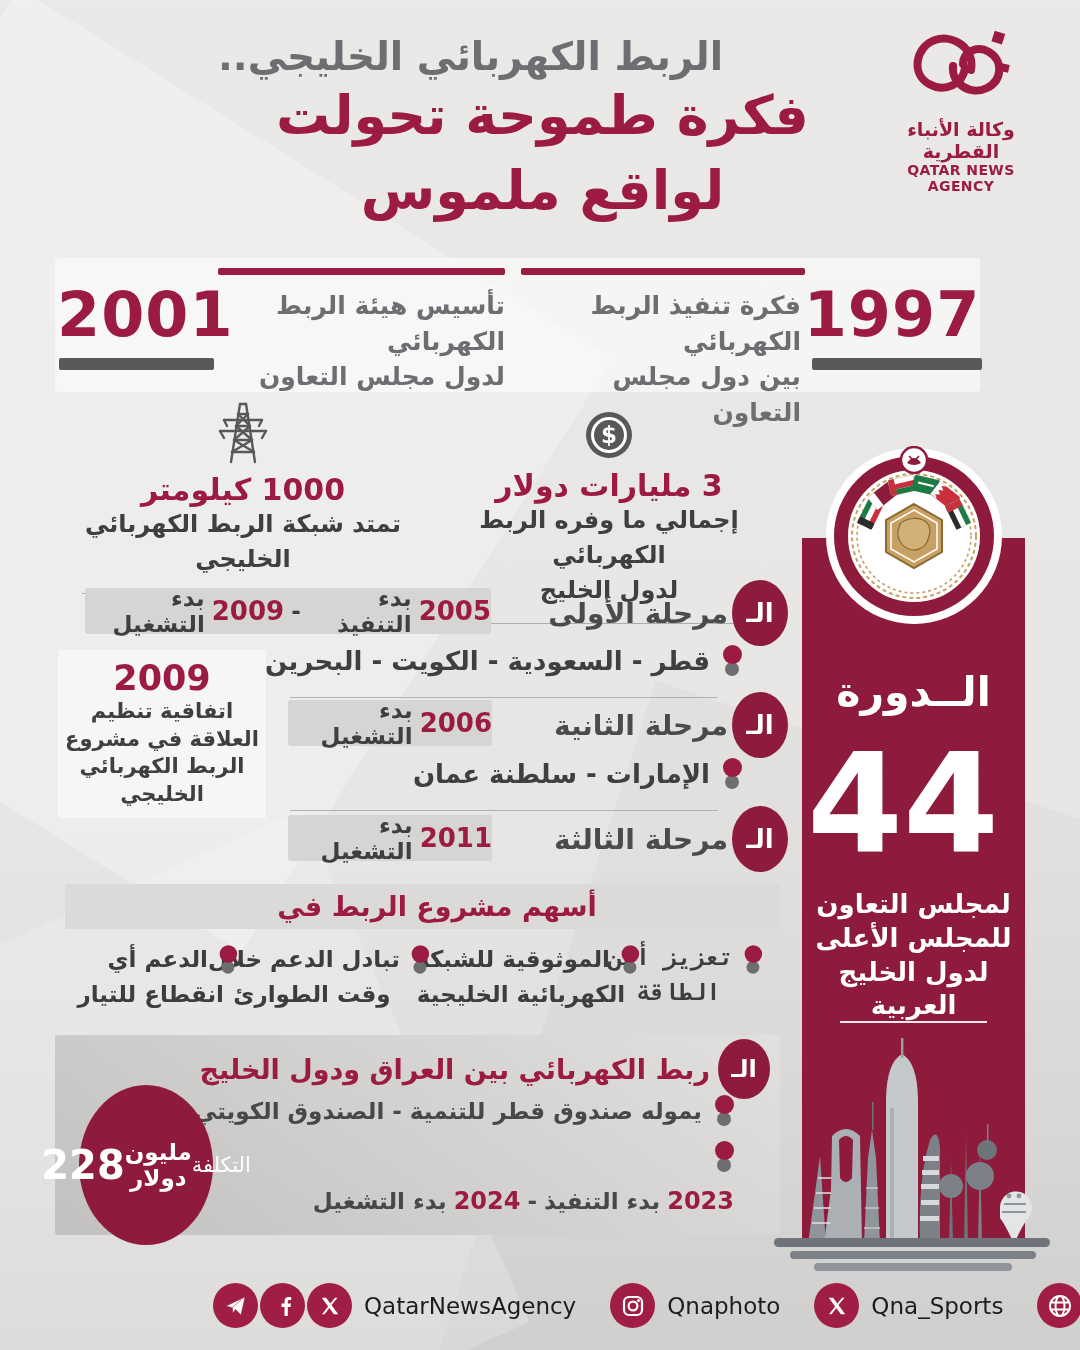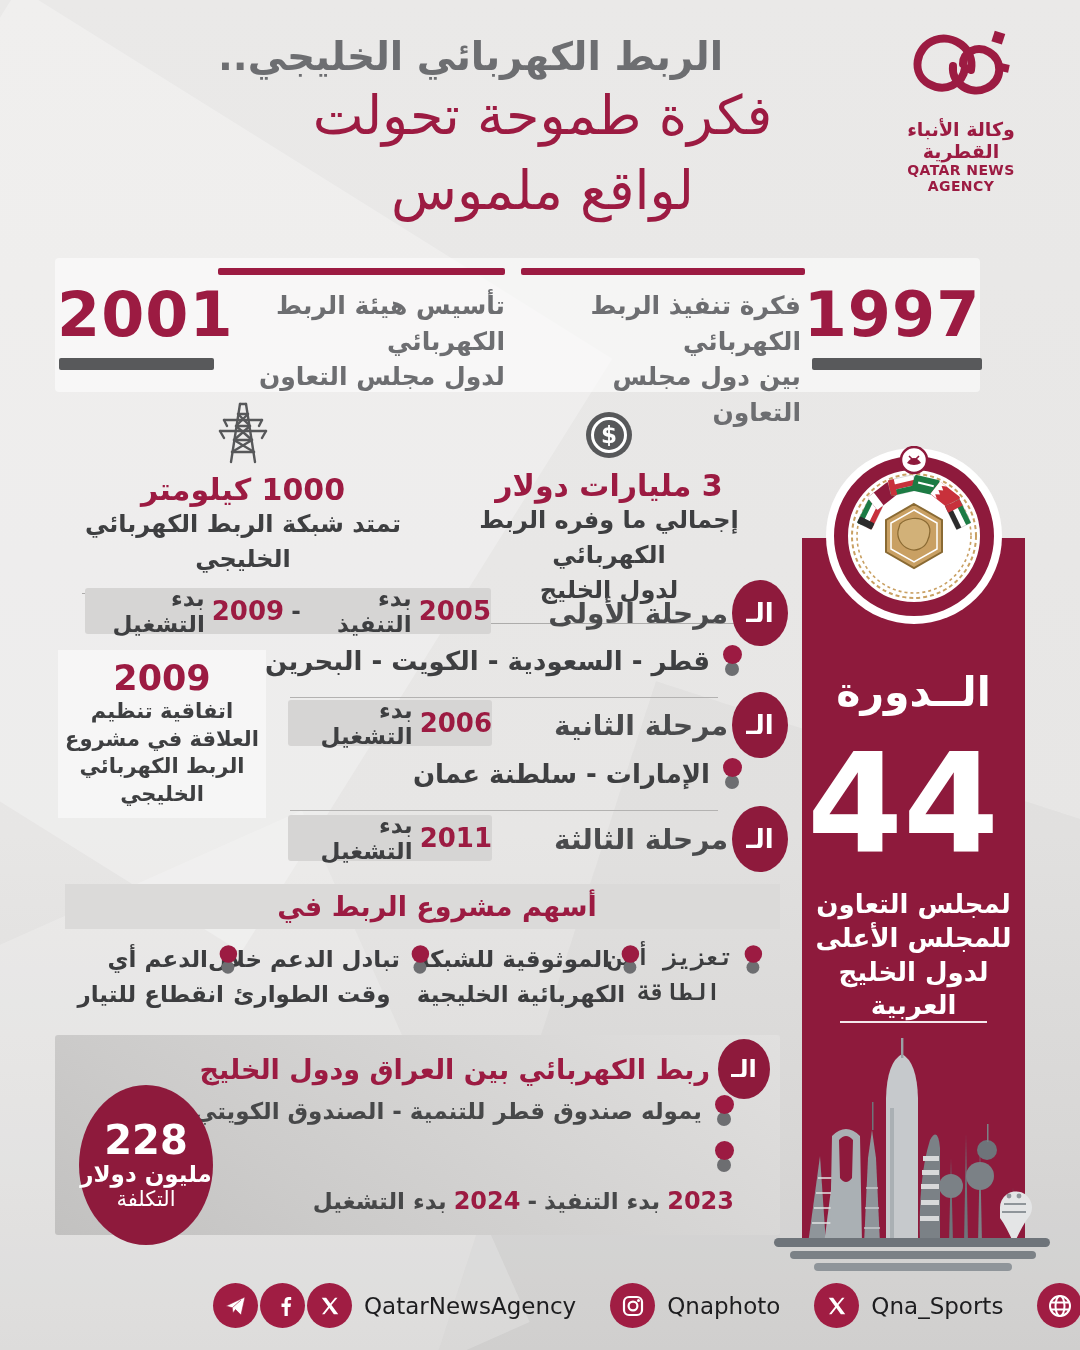--- a/index.html
+++ b/index.html
@@ -12,21 +12,21 @@
   .tex1{left:-220px; top:120px; width:700px; height:700px; background:rgba(255,255,255,.28); transform:rotate(32deg);}
   .tex2{left:520px; top:780px; width:760px; height:760px; background:rgba(110,110,110,.05); transform:rotate(18deg);}
   .tex3{left:-120px; top:900px; width:560px; height:560px; background:rgba(255,255,255,.20); transform:rotate(-24deg);}
 
   
   .qna-logo{position:absolute; right:30px; top:26px; width:178px; text-align:center;}
   .qna-logo .ar{color:#9c1b42; font-weight:bold; font-size:19px; margin-top:2px;}
   .qna-logo .en{color:#9c1b42; font-weight:bold; font-size:14px; letter-spacing:.4px;}
   .main-title{position:absolute; right:205px; top:34px; width:665px; direction:rtl;}
   .main-title .t1{color:#6d6e71; font-weight:bold; font-size:39px; text-align:left; padding-left:8px;}
-  .main-title .t2,.main-title .t3{color:#9c1b42; font-weight:normal; font-size:54px; text-align:center; line-height:1.38;}
+  .main-title .t2,.main-title .t3{color:#9c1b42; font-weight:bold; font-size:54px; text-align:center; line-height:1.38;}
 
   
   .timeline{position:absolute; left:55px; top:258px; width:925px; height:134px; background:rgba(255,255,255,.55); border-radius:4px;}
   .mbar{position:absolute; height:7px; background:#9c1b42; border-radius:2px;}
   .gbar{position:absolute; height:12px; background:#58595b; border-radius:2px;}
   .tl-year{position:absolute; color:#9c1b42; font-weight:bold; font-size:62px; letter-spacing:1px;}
   .tl-desc{position:absolute; direction:rtl; text-align:right; color:#6d6e71; font-weight:bold; font-size:25px; line-height:1.42;}
 
   
   .stat{position:absolute; text-align:center; direction:rtl; padding-bottom:16px; border-bottom:1px solid #adacab;}
@@ -63,21 +63,21 @@
   .benefit .bul{transform:scale(.92);}
 
   
   .iraq{position:absolute; left:55px; top:1035px; width:725px; height:200px; background:linear-gradient(215deg,#e1e0df 0%, #cccbca 70%, #c2c1c0 100%); border-radius:3px;}
   .iraq-title{position:absolute; right:10px; top:4px; display:flex; direction:rtl; align-items:center; gap:8px;}
   .iraq-title .txt{color:#9c1b42; font-weight:bold; font-size:27px;}
   .iraq .bullet-line .txt{font-size:23px; color:#474849;}
   .iraq-years{position:absolute; right:46px; top:152px; display:flex; direction:rtl; align-items:center; gap:7px;}
   .iraq-years .py{color:#9c1b42; font-weight:bold; font-size:24px;}
   .iraq-years .pl{color:#474849; font-weight:bold; font-size:23px;}
-  .cost-circle{position:absolute; left:24px; top:50px; width:134px; height:160px; background:#8e1a3c; border-radius:50%; color:#fff; display:flex; flex-direction:column; align-items:center; justify-content:center; text-align:center;}
+  .cost-circle{position:absolute; left:24px; top:50px; width:134px; height:160px; background:#8e1a3c; border-radius:50%; color:#fff; display:flex; align-items:center; justify-content:center; text-align:center;}
   .cost-circle .v{font-size:40px; font-weight:bold; line-height:1.05;}
   .cost-circle .u{font-size:23px; font-weight:bold;}
   .cost-circle .c{font-size:21px;}
 
   
   .panel{position:absolute; left:802px; top:538px; width:223px; height:707px; background:#8e1a3c;}
   .emblem{position:absolute; left:824px; top:446px; width:180px; height:180px; z-index:3;}
   .session-title{position:absolute; left:802px; top:668px; width:223px; text-align:center; color:#fff; font-weight:bold; font-size:41px; direction:rtl; z-index:2;}
   .session-number{position:absolute; left:802px; top:735px; width:202px; text-align:center; color:#fff; font-weight:bold; font-size:138px; line-height:1; z-index:2;}
   .session-lines{position:absolute; left:802px; top:888px; width:223px; text-align:center; color:#fff; font-weight:bold; font-size:26px; line-height:1.3; direction:rtl; z-index:2;}

